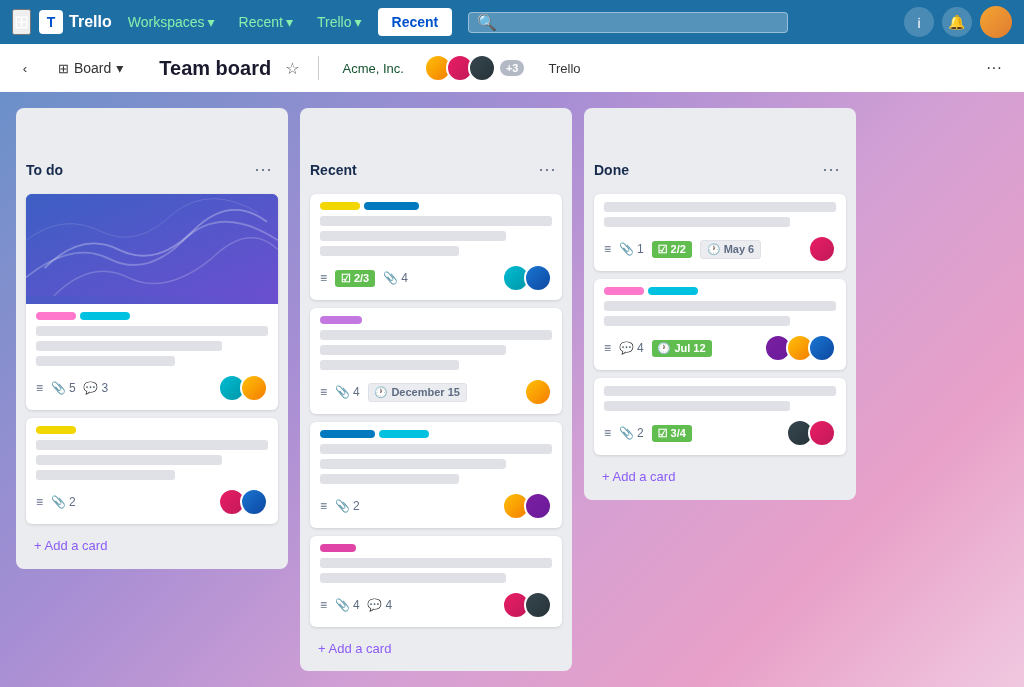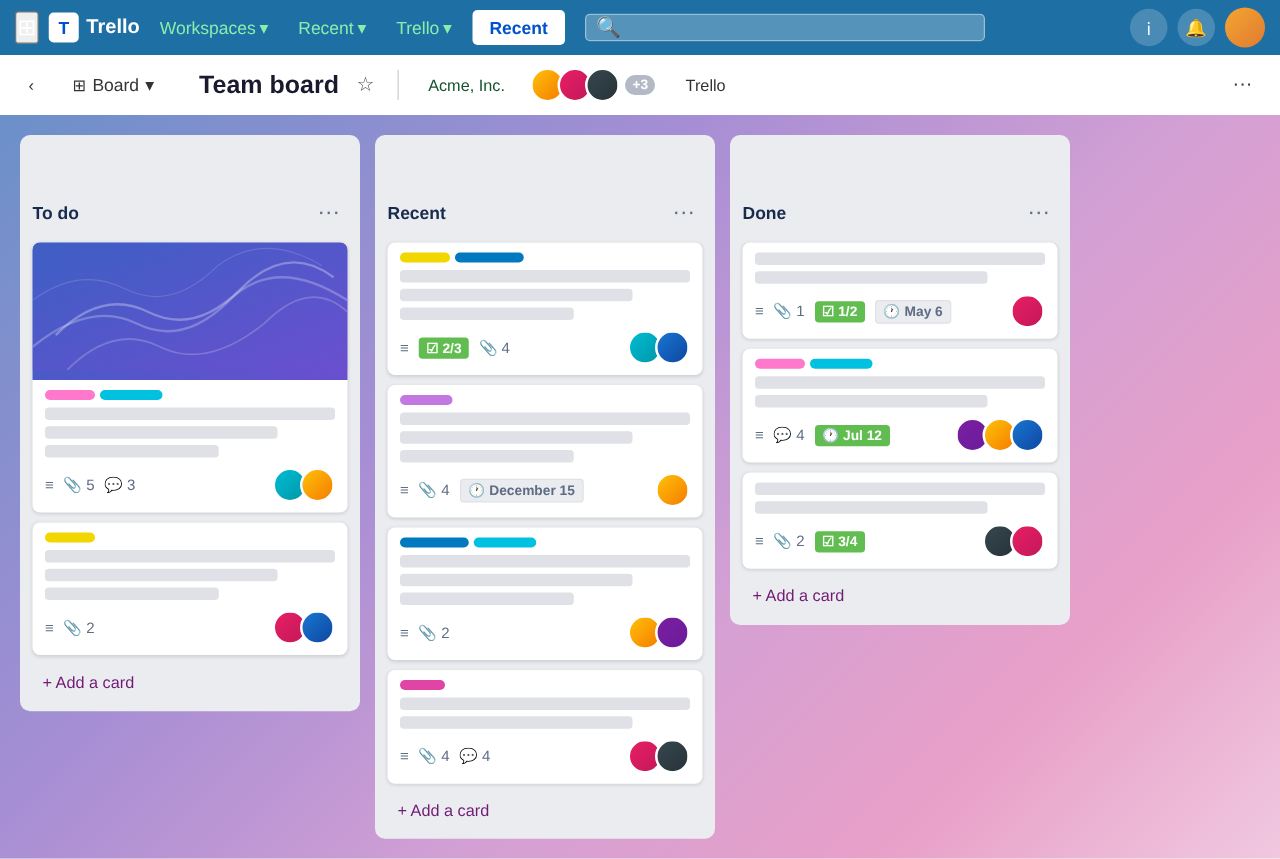--- a/index.html
+++ b/index.html
@@ -211,21 +211,21 @@
       display: inline-flex; align-items: center; gap: 3px;
       border-radius: 3px; padding: 2px 6px; font-size: 11px; font-weight: 600;
     }
     .badge-green { background: #61bd4f; color: white; }
     .badge-date { background: #ebecf0; color: #5e6c84; border: 1px solid #dfe1e6; }
 
     
     .add-card-btn {
       display: flex; align-items: center; gap: 6px;
       background: none; border: none; cursor: pointer;
-      color: #701a75; font-size: 13px; padding: 6px 8px; border-radius: 4px; width: 100%;
+      color: #8b5cf6; font-size: 13px; padding: 6px 8px; border-radius: 4px; width: 100%;
       text-align: left;
     }
   </style>
 </head>
 <body>
 
 <div id="navbar">
   <button class="nav-grid-icon">⊞</button>
   <div class="nav-logo">
     <div class="nav-logo-box">T</div>
@@ -459,21 +459,21 @@
 
     <div class="card">
       <div class="card-text-line full"></div>
       <div class="card-text-line medium"></div>
       <div class="card-footer">
         <div class="card-meta">
           <span>≡</span>
           <span class="card-meta-item">
             <span>📎</span> 1
           </span>
-          <span class="card-meta-item badge badge-green">☑ 1/2</span>
+          <span class="card-meta-item badge badge-green">☑ 2/2</span>
           <span class="card-meta-item badge badge-date">🕐 May 6</span>
         </div>
         <div class="card-avatars">
           <div class="card-avatar av-pink"></div>
         </div>
       </div>
     </div>
 
     <div class="card">
       <div class="card-labels">

